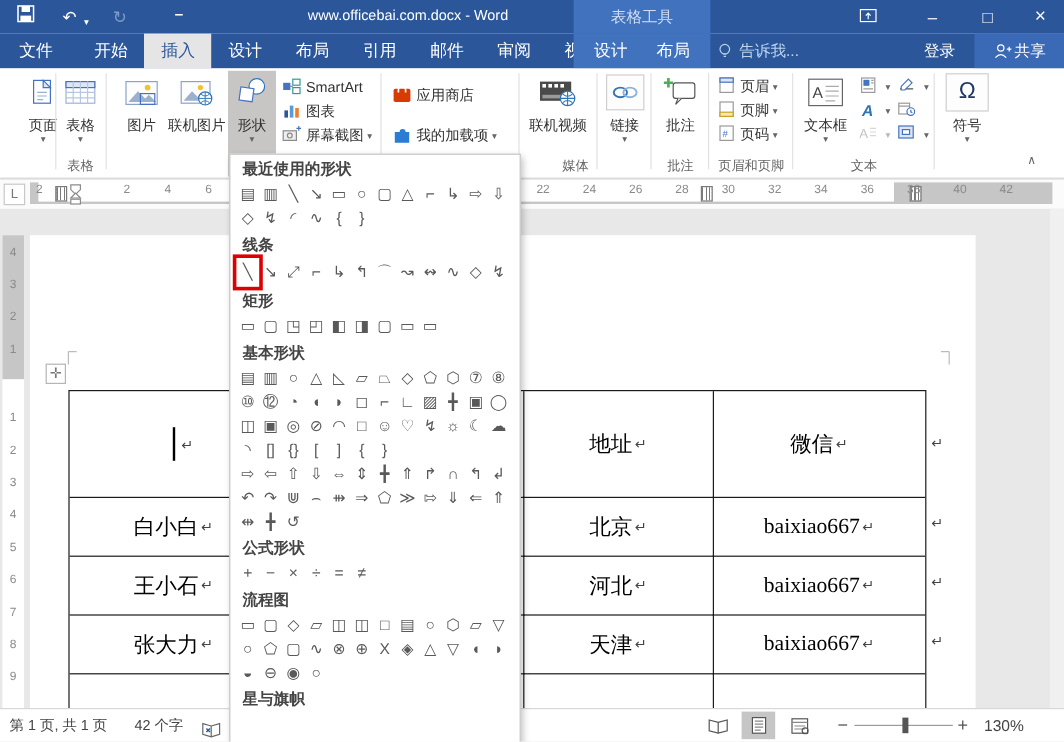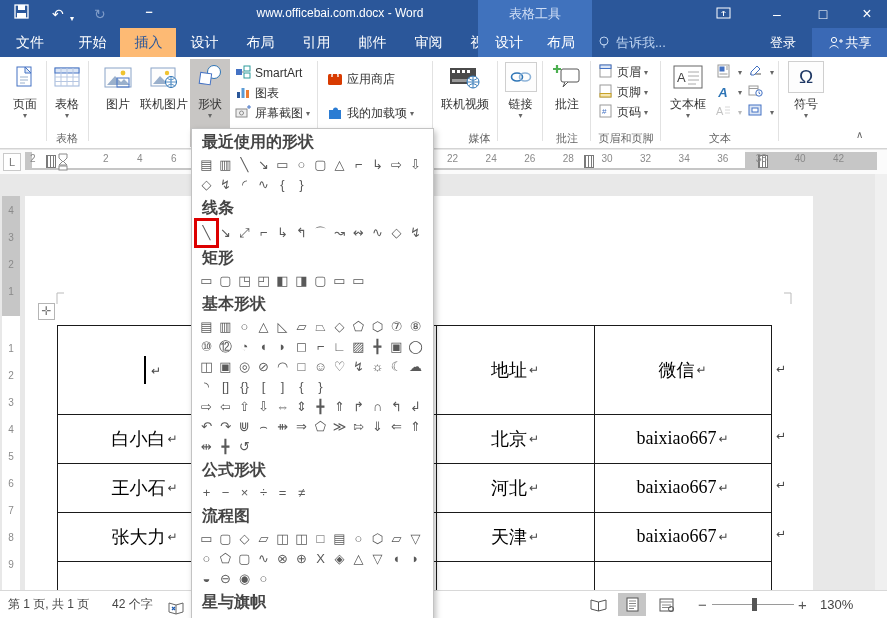--- a/index.html
+++ b/index.html
@@ -8,21 +8,21 @@
   
   #titlebar{position:absolute;left:0;top:0;width:887px;height:28px;background:#2b579a;color:#fff;}
   .qat-ico{position:absolute;top:5px;color:#fff;font-size:14px;line-height:18px;cursor:default;}
   #title-text{position:absolute;left:200px;top:6px;width:280px;text-align:center;font-size:12px;color:#fff;white-space:nowrap;}
   #ctx-band-top{position:absolute;left:478px;top:0;width:114px;height:28px;background:#4072bd;text-align:center;}
   #ctx-band-top span{font-size:13px;color:#cfdef5;line-height:28px;}
   .winctl{position:absolute;top:0px;width:34px;height:28px;text-align:center;color:#fff;font-size:14px;line-height:28px;}
   
   #tabrow{position:absolute;left:0;top:28px;width:887px;height:29px;background:#2b579a;}
   .tab{position:relative;display:inline-block;padding:0 14px;height:29px;line-height:29px;font-size:14px;color:#fff;}
-  .tab.active{background:#fdba74;color:#2b579a;}
+  .tab.active{background:#e5e5e5;color:#2b579a;}
   #file-tab{padding:0 16px;}
   #ctx-band-tabs{position:absolute;left:478px;top:0;width:114px;height:29px;background:#4072bd;text-align:center;}
   #tellme{position:absolute;left:597px;top:0;height:29px;color:#bdd3f0;font-size:13px;line-height:29px;}
   #signin{position:absolute;left:770px;top:0;height:29px;color:#fff;font-size:13px;line-height:29px;}
   #share-btn{position:absolute;left:812px;top:0;width:75px;height:29px;background:#3a69b5;color:#fff;font-size:13px;line-height:29px;text-align:center;}
   
   #ribbon{position:absolute;left:0;top:57px;width:887px;height:91px;background:#fff;border-bottom:1px solid #d4d4d4;}
   .group{position:absolute;top:0;height:90px;}
   .gsep{position:absolute;top:4px;height:80px;width:1px;background:#e2e2e2;}
   .glabel{position:absolute;bottom:1px;left:0;width:100%;text-align:center;font-size:11px;color:#666;white-space:nowrap;}
@@ -63,21 +63,21 @@
   #statusbar{position:absolute;left:0;top:590px;width:887px;height:28px;background:#fff;border-top:1px solid #d8d8d8;font-size:12px;color:#444;}
   .sb-item{position:absolute;top:0;line-height:27px;}
   .viewbtn{position:absolute;top:2px;width:28px;height:23px;display:flex;align-items:center;justify-content:center;}
   .viewbtn.sel{background:#c6c6c6;}
   #zoom-track{position:absolute;left:712px;top:13px;width:82px;height:1px;background:#9a9a9a;}
   #zoom-thumb{position:absolute;left:752px;top:7px;width:5px;height:13px;background:#555;}
   .zoomsign{position:absolute;top:0;line-height:27px;font-size:15px;color:#555;}
   
   #shapes-menu{position:absolute;left:191px;top:128px;width:241px;height:490px;background:#fff;
      border:1px solid #c3c3c3;box-shadow:2px 3px 6px rgba(0,0,0,.25);z-index:50;overflow:hidden;}
-  .msec-label{padding:3px 0 2px 10px;font-size:16px;font-weight:bold;color:#454545;}
+  .msec-label{padding:3px 0 2px 10px;font-size:13px;font-weight:bold;color:#454545;}
   .msec-row{padding-left:5px;line-height:0;}
   .shape-cell{display:inline-block;width:19px;height:20px;line-height:20px;text-align:center;
      font-size:13px;color:#595959;vertical-align:top;overflow:hidden;}
   .lines-row .shape-cell{height:24px;line-height:24px;}
   .shape-hl{outline:3px solid #dd0000;outline-offset:0px;}
   #scrollbar{position:absolute;left:875px;top:174px;width:12px;height:416px;background:#f0f0f0;}
 </style>
 </head>
 <body>
 
@@ -123,21 +123,21 @@
     <svg width="15" height="13" style="vertical-align:-2px;margin-right:3px;">
         <circle cx="6" cy="4" r="2.6" fill="none" stroke="#fff"></circle>
         <path d="M1.5 12 q4.5 -5 9 0" fill="none" stroke="#fff"></path>
         <path d="M11 5 h4 M13 3 v4" stroke="#fff"></path>
       </svg><span>共享</span>
   </span>
 </div>
 
 <div id="ribbon">
 
-  <div class="group" style="left:4px;width:42px;">
+  <div class="group" style="left:15px;width:42px;">
     <div class="bigbtn" style="left:3px;width:36px;">
       <span class="bico">
         <svg width="20" height="24">
             <rect x="2" y="2" width="14" height="19" fill="#fff" stroke="#4472c4"></rect>
             <path d="M10 2 l6 6 h-6 z" fill="#dce6f5" stroke="#4472c4"></path>
             <path d="M5 12 h8 M5 15 h8 M5 18 h5" stroke="#9ab0cc"></path>
           </svg>
       </span>
       <span class="blab">页面</span>
       <span class="barr">▾</span>

